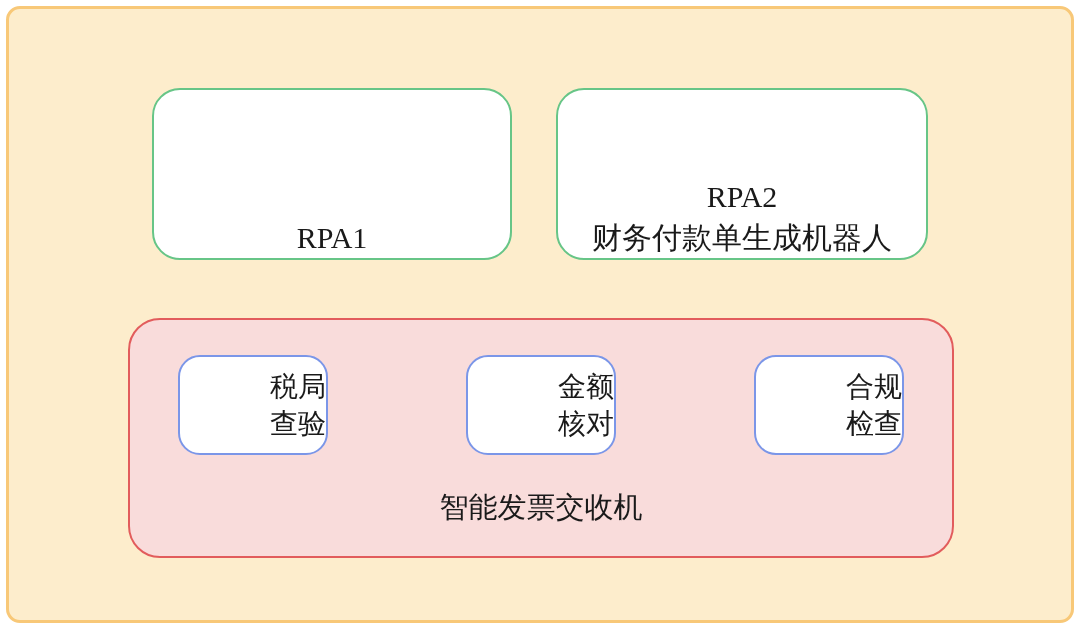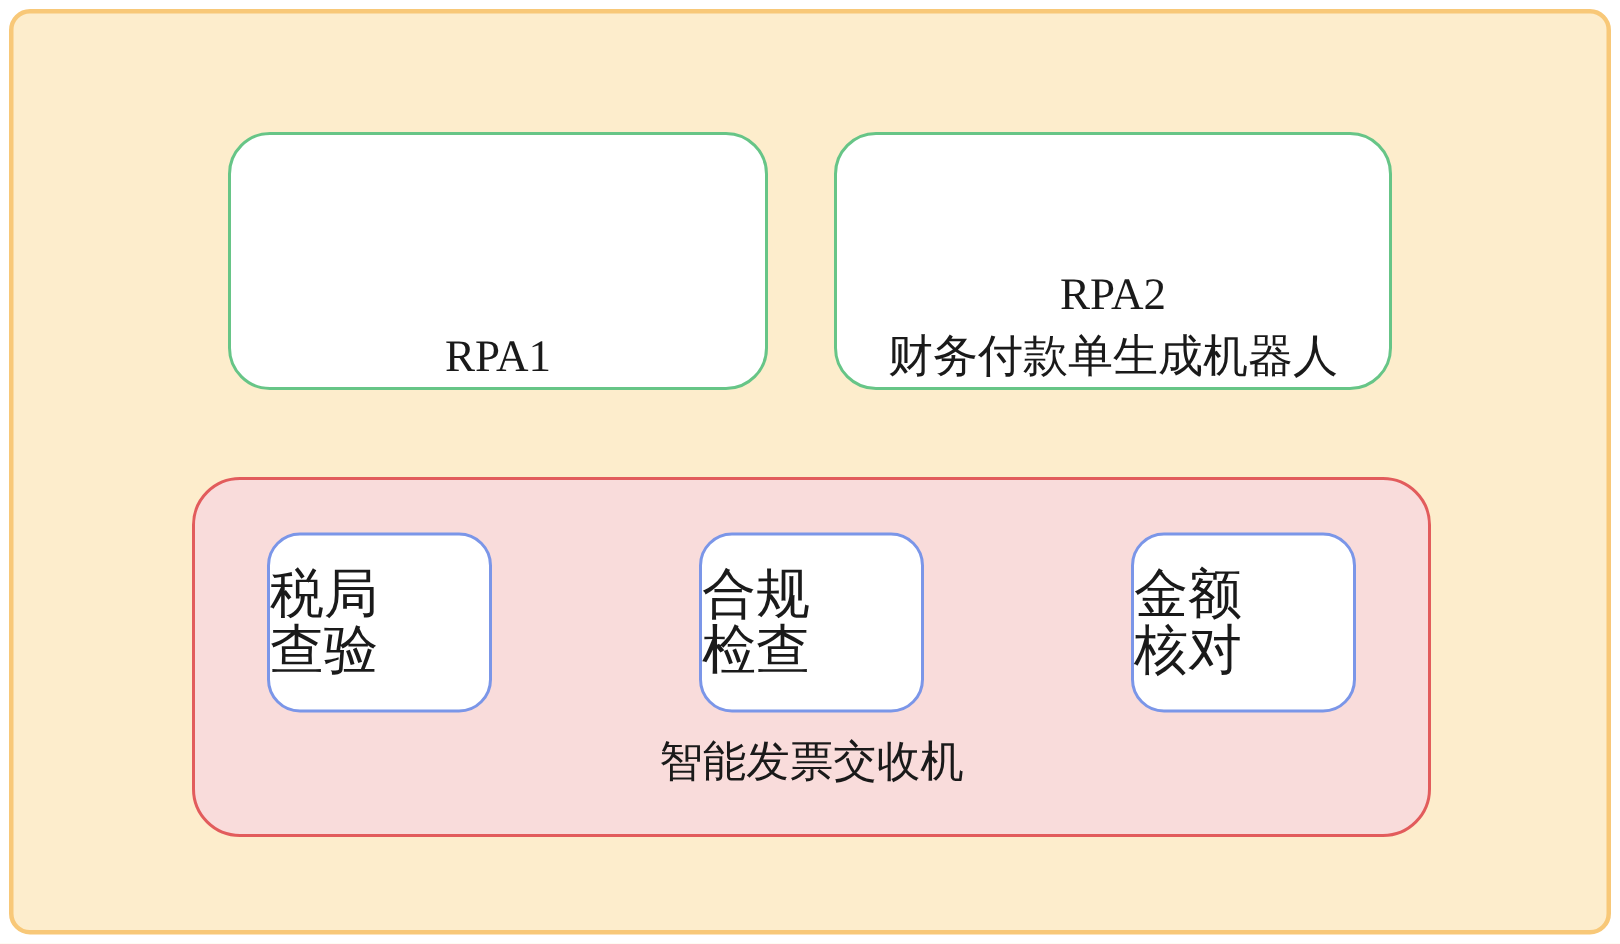--- a/index.html
+++ b/index.html
@@ -62,29 +62,29 @@
   .checks-row {
     position: absolute;
     left: 0; top: 35px;
     width: 100%;
     padding: 0 48px;
     display: flex;
     justify-content: space-between;
   }
   .check-box {
     width: 150px;
-    height: 120px;
+    height: 100px;
     background: #ffffff;
     border: 2px solid var(--check-border);
     border-radius: 22px;
     display: flex;
     flex-direction: column;
-    align-items: flex-start;
+    align-items: flex-end;
     justify-content: center;
-    font-size: 36px;
+    font-size: 28px;
     line-height: 37px;
   }
   .machine-label {
     position: absolute;
     left: 0; bottom: 28px;
     width: 100%;
     text-align: center;
     font-size: 29px;
   }
 </style>
@@ -109,27 +109,27 @@
   <div class="machine-box">
 
     <div class="checks-row">
 
       <div class="check-box">
         <div>税局</div>
         <div>查验</div>
       </div>
 
       <div class="check-box">
-        <div>合规</div>
-        <div>检查</div>
+        <div>金额</div>
+        <div>核对</div>
       </div>
 
       <div class="check-box">
-        <div>金额</div>
-        <div>核对</div>
+        <div>合规</div>
+        <div>检查</div>
       </div>
 
 
     </div>
 
     <div class="machine-label">智能发票交收机</div>
 
   </div>
 
 </div>

